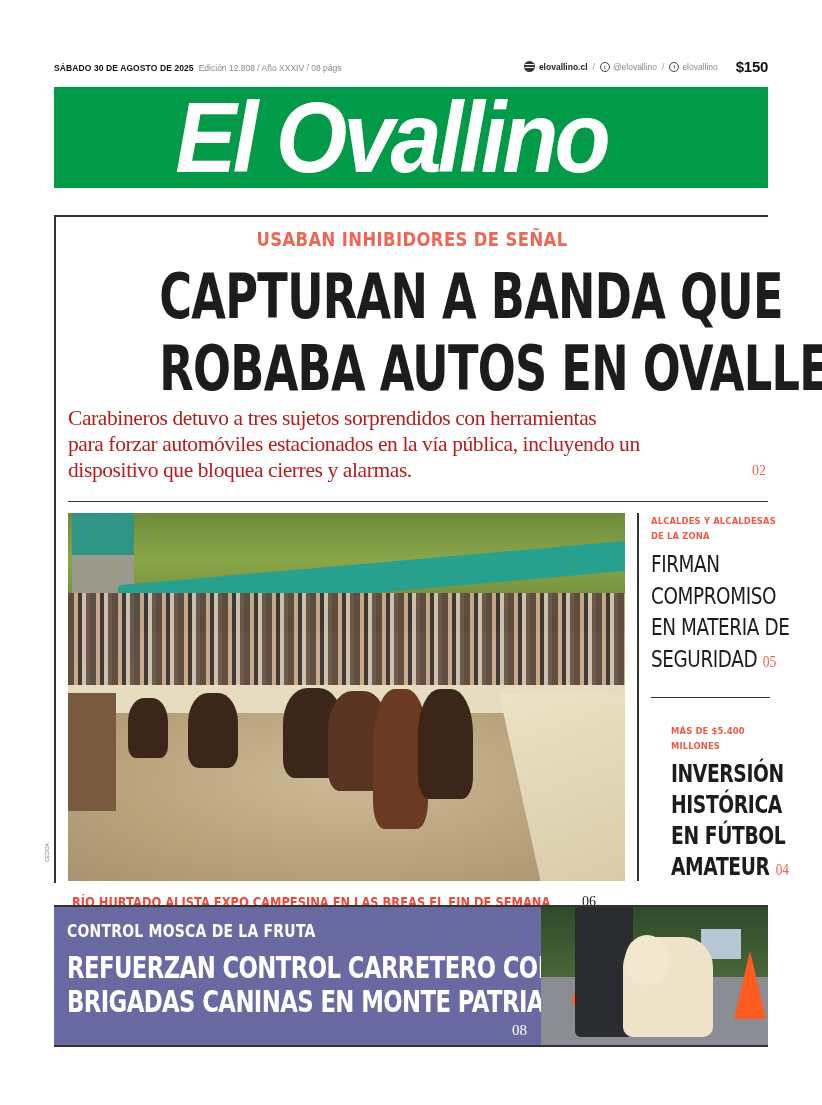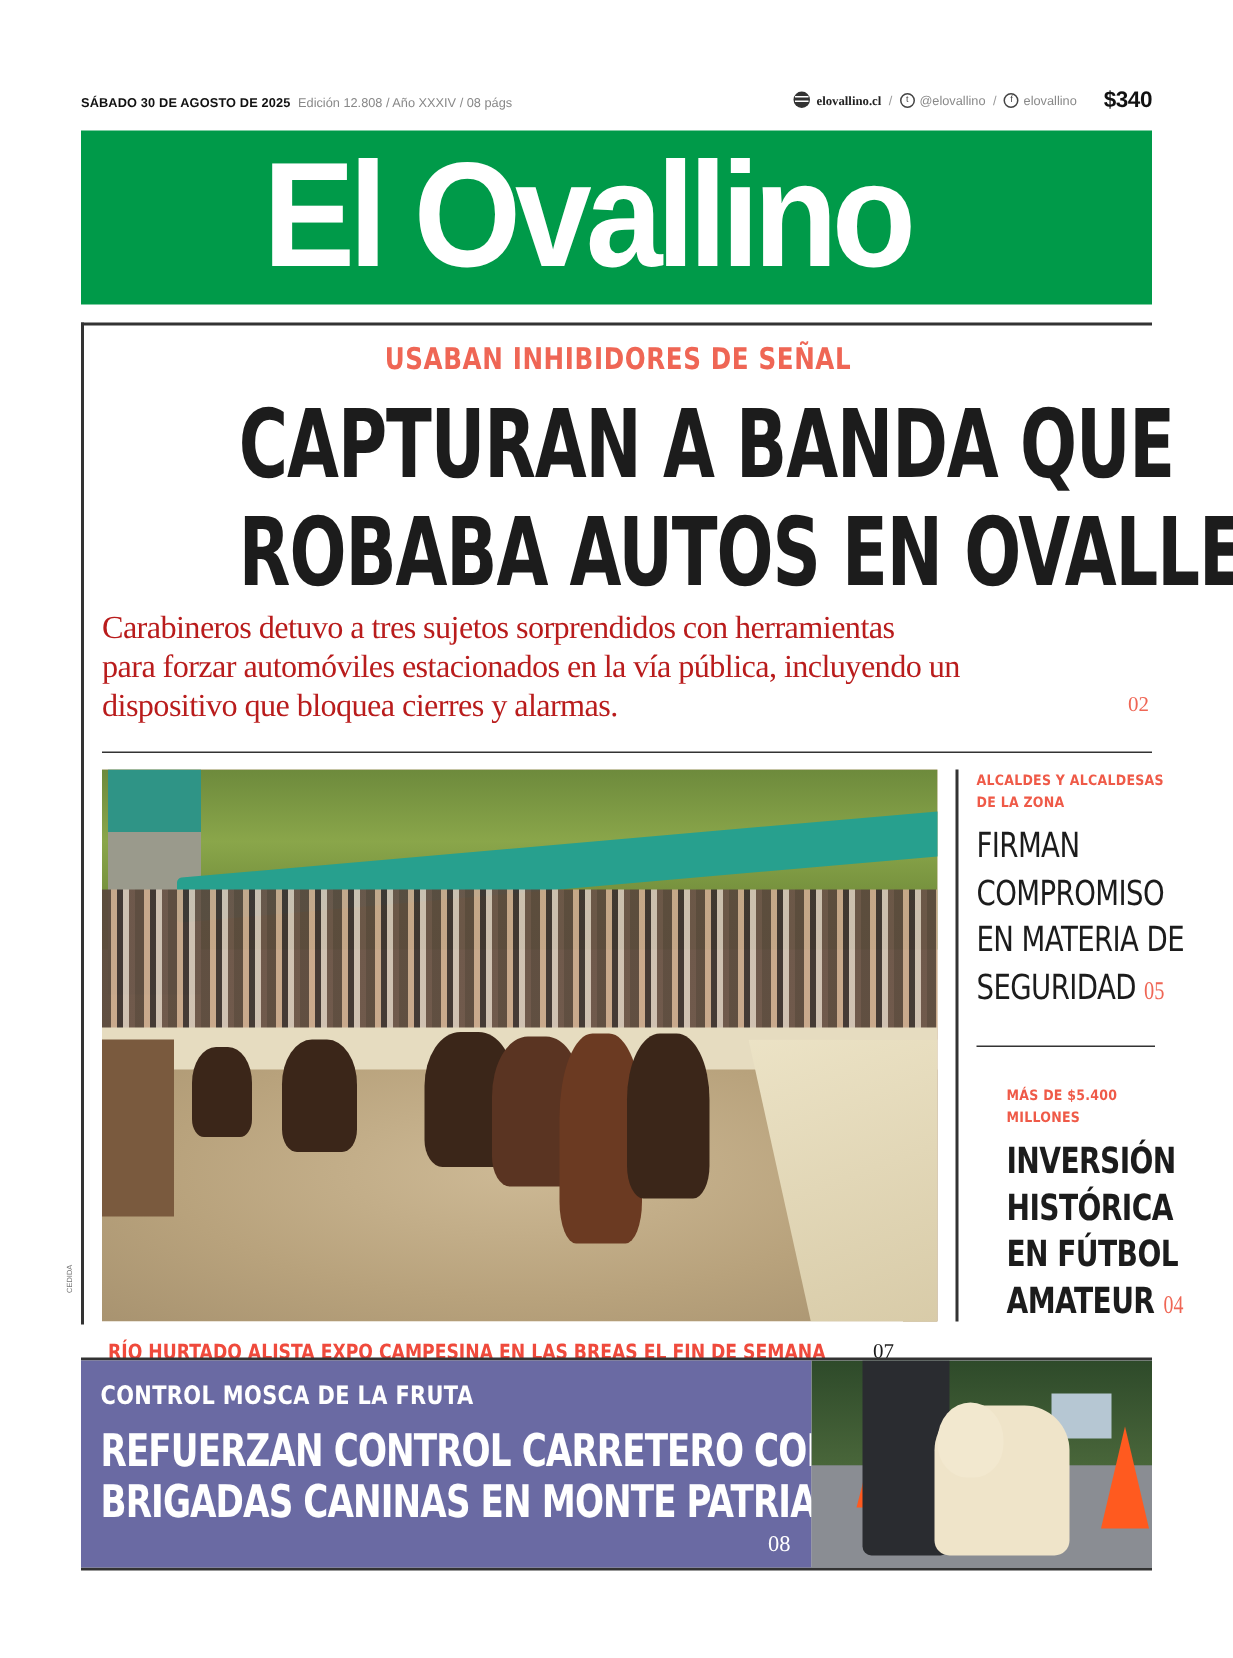--- a/index.html
+++ b/index.html
@@ -4,30 +4,30 @@
 <style>
   * { box-sizing: border-box; margin: 0; padding: 0; }
   html, body { width: 822px; height: 1105px; background: #ffffff; overflow: hidden; }
   body { position: relative; font-family: "Liberation Sans", sans-serif; color: #1f1f1f; }
 
   
   .topbar { position: absolute; left: 54px; top: 60px; width: 714px; height: 16px; display: flex; align-items: center; }
   .date { font-weight: bold; font-size: 8.5px; letter-spacing: 0.1px; color: #111; }
   .edition { font-size: 8.5px; color: #888; margin-left: 5px; }
   .topright { position: absolute; right: 0; top: -2px; display: flex; align-items: center; font-size: 8.5px; color: #888; }
-  .site { font-weight: bold; color: #222; margin-left: 4px; font-family: Liberation Serif, serif; }
+  .site { font-weight: bold; color: #222; margin-left: 4px; }
   .sep { margin: 0 5px; color: #999; }
   .ico-round { width: 10px; height: 10px; border-radius: 50%; border: 1px solid #444; display: inline-flex; align-items: center; justify-content: center; font-size: 6px; color: #444; margin-right: 3px; line-height: 1; }
   .ico-globe { width: 11px; height: 11px; border-radius: 50%; background: #333; position: relative; }
   .ico-globe::before { content: ""; position: absolute; left: 1px; right: 1px; top: 3px; height: 1px; background: #fff; }
   .ico-globe::after { content: ""; position: absolute; left: 1px; right: 1px; top: 6px; height: 1px; background: #fff; }
   .price { font-weight: bold; font-size: 15px; color: #111; margin-left: 18px; letter-spacing: -0.3px; }
 
   
-  .masthead { position: absolute; left: 54px; top: 87px; width: 714px; height: 116px; background: #009a49; display: flex; align-items: center; justify-content: center; }
+  .masthead { position: absolute; left: 54px; top: 87px; width: 714px; height: 101px; background: #009a49; display: flex; align-items: center; justify-content: center; font-style: italic; }
   .masthead-title { color: #fff; font-family: "Liberation Sans", sans-serif; font-weight: bold; font-size: 92px; letter-spacing: -4px; transform: scaleY(1.08); line-height: 1; margin-top: -2px; margin-left: -40px; }
 
   
   .frame { position: absolute; left: 54px; top: 215px; width: 714px; height: 668px; border-top: 2px solid #333; border-left: 2px solid #333; }
   .kicker-main { position: absolute; left: 0; right: 0; top: 10px; text-align: center; font-family: "DejaVu Sans", sans-serif; font-weight: bold; font-size: 20px; color: #ef6655; letter-spacing: 0.5px; transform: scaleX(0.82); }
   .headline { position: absolute; left: 0; right: 0; top: 44px; text-align: center; font-family: "DejaVu Sans", sans-serif; font-weight: bold; font-size: 63px; line-height: 72px; color: #1c1c1c; letter-spacing: -1px; transform: scaleX(0.71); transform-origin: center top; white-space: nowrap; }
   .lead { position: absolute; left: 12px; top: 188px; width: 690px; font-family: "Liberation Serif", serif; font-size: 21.5px; line-height: 26px; color: #b91c1c; letter-spacing: -0.4px; }
   .pageref { font-family: "Liberation Serif", serif; color: #ef6655; font-size: 14px; font-weight: normal; }
   .lead-ref { position: absolute; right: 2px; top: 246px; }
   .divider-main { position: absolute; left: 12px; right: 0; top: 284px; height: 1px; background: #333; }
@@ -83,21 +83,21 @@
   <span class="edition">Edición 12.808 / Año XXXIV / 08 págs</span>
   <div class="topright">
     <span class="ico-globe"></span>
     <span class="site">elovallino.cl</span>
     <span class="sep">/</span>
     <span class="ico-round">t</span>
     <span>@elovallino</span>
     <span class="sep">/</span>
     <span class="ico-round">f</span>
     <span>elovallino</span>
-    <span class="price">$340</span>
+    <span class="price">$150</span>
   </div>
 </div>
 
 <div class="masthead">
   <div class="masthead-title">El Ovallino</div>
 </div>
 
 <div class="frame">
   <div class="kicker-main">USABAN INHIBIDORES DE SEÑAL</div>
   <div class="headline">
@@ -123,21 +123,21 @@
     <div class="ph-box"></div>
     <div class="ph-horse" style="left:60px;top:185px;width:40px;height:60px;"></div>
     <div class="ph-horse" style="left:120px;top:180px;width:50px;height:75px;"></div>
     <div class="ph-horse" style="left:215px;top:175px;width:60px;height:90px;"></div>
     <div class="ph-horse" style="left:260px;top:178px;width:60px;height:100px;background:#5a3422;"></div>
     <div class="ph-horse" style="left:305px;top:176px;width:55px;height:140px;background:#6b3a22;"></div>
     <div class="ph-horse" style="left:350px;top:176px;width:55px;height:110px;"></div>
   </div>
   <div class="caption-bar">
     <span class="caption-text">RÍO HURTADO ALISTA EXPO CAMPESINA EN LAS BREAS EL FIN DE SEMANA</span>
-    <span class="pageref caption-ref">07</span>
+    <span class="pageref caption-ref">06</span>
   </div>
   <span class="photo-credit">CEDIDA</span>
 
   <div class="side">
     <div class="side-block1">
       <div class="side-kicker">
         <div>ALCALDES Y ALCALDESAS</div>
         <div>DE LA ZONA</div>
       </div>
       <div class="side-head-light" style="margin-top:6px;">

